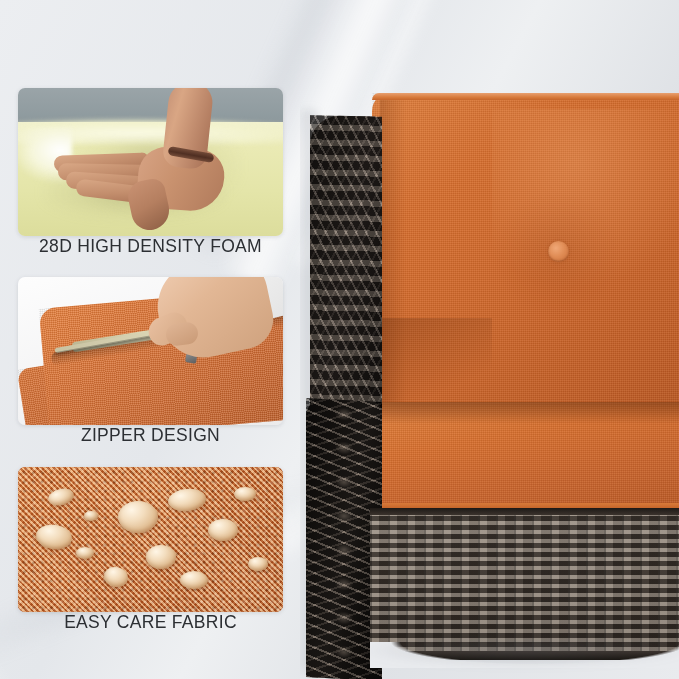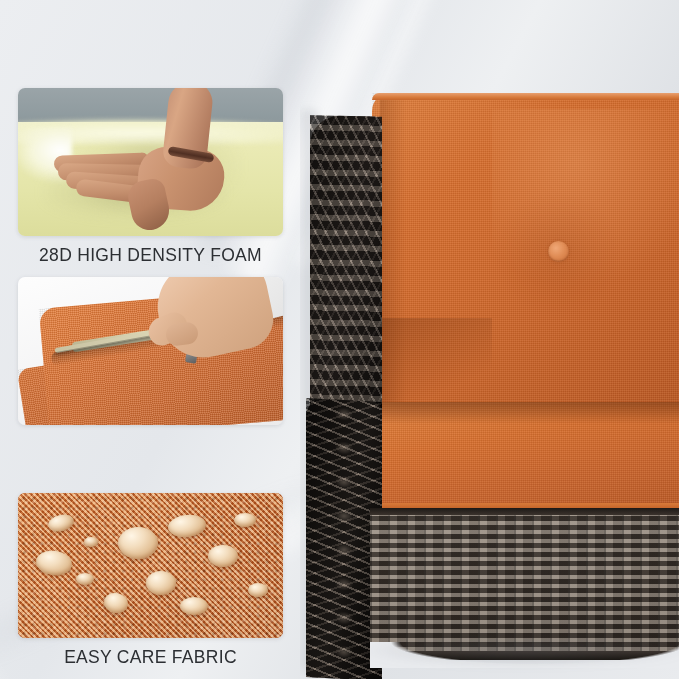--- a/index.html
+++ b/index.html
@@ -63,27 +63,26 @@
     border-radius: 7px;
     overflow: hidden;
     box-shadow: 0 1px 4px rgba(90,96,105,.18);
   }
   .panel-label {
     width: 265px;
     text-align: center;
     color: #2c2f33;
     font-size: 17.5px;
     letter-spacing: .3px;
-    margin-top: 9px;
     white-space: nowrap;
   }
 
   .panel-1 { top: 88px; }
   .panel-2 { top: 277px; }
-  .panel-3 { top: 493px; }
+  .panel-3 { top: 467px; }
   .panel-1 .panel-img, .panel-2 .panel-img { height: 148px; }
   .panel-3 .panel-img { height: 145px; }
 
   
   .foam-sky {
     position: absolute; left: 0; top: 0; width: 100%; height: 44px;
     background: linear-gradient(180deg, #9aa4a8 0%, #8e9a9e 70%, #96a09f 100%);
   }
   .foam-body {
     position: absolute; left: 0; top: 34px; width: 100%; height: 114px;
@@ -453,20 +452,21 @@
         <div class="zip-open"></div>
         <div class="zip-seam"></div>
         <div class="zip-lip"></div>
         <div class="zip-pull"></div>
       </div>
       <div class="zip-sleeve"></div>
       <div class="zip-hand"></div>
       <div class="zip-finger-a"></div>
       <div class="zip-finger-b"></div>
     </div>
+    <div class="panel-label">ZIPPER DESIGN</div>
   </div>
 
   <div class="panel panel-3">
     <div class="panel-img">
       <div class="fab-bg"></div>
       <div class="fab-weave"></div>
       <div class="fab-weave2"></div>
       <div class="drop d1"></div>
       <div class="drop d2"></div>
       <div class="drop d3"></div>

